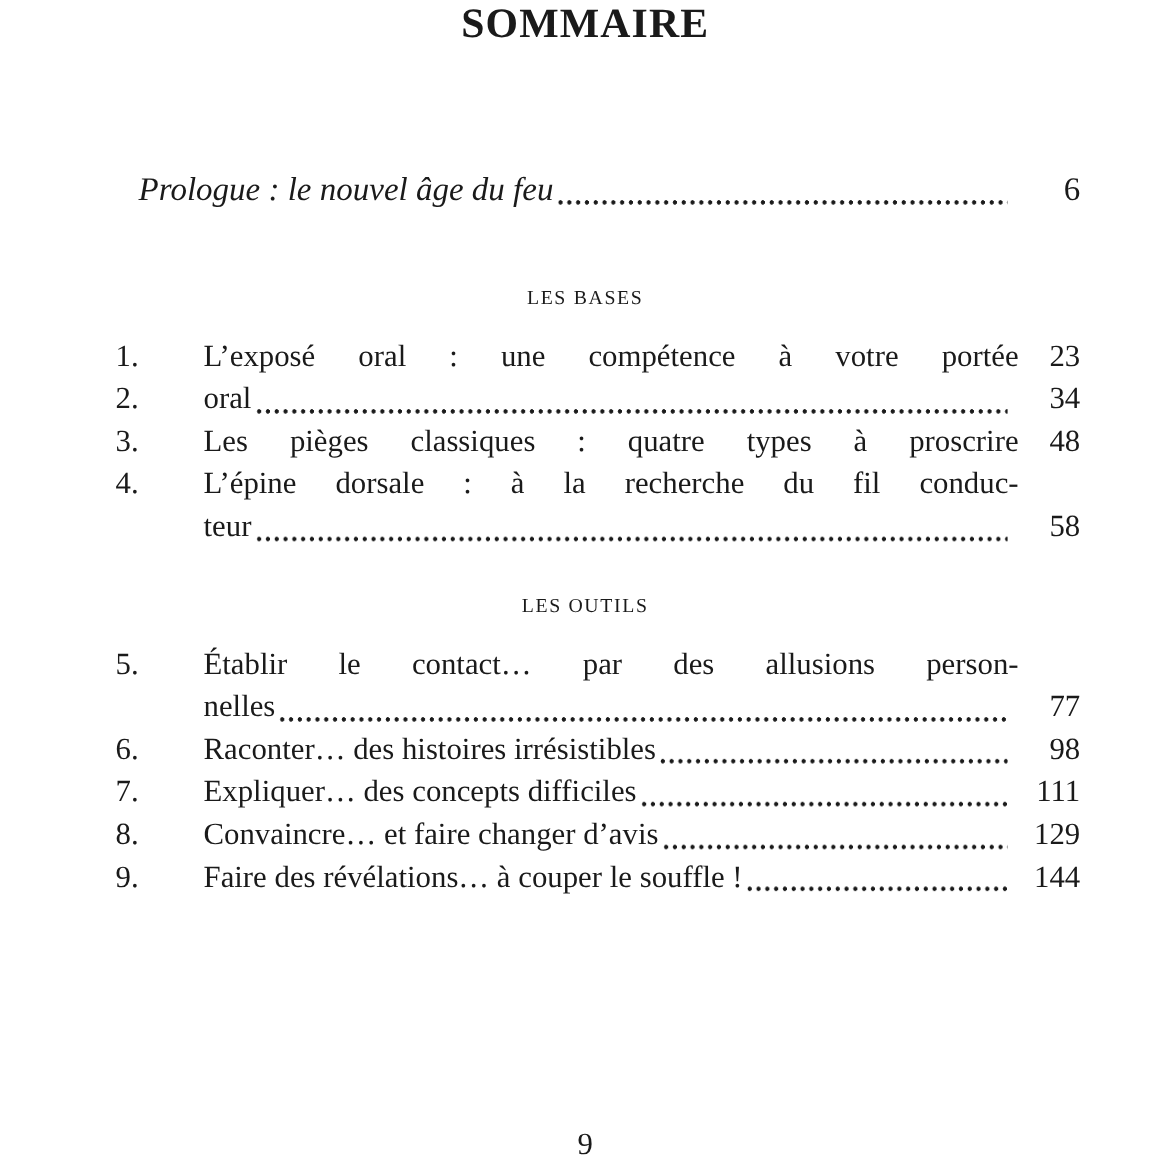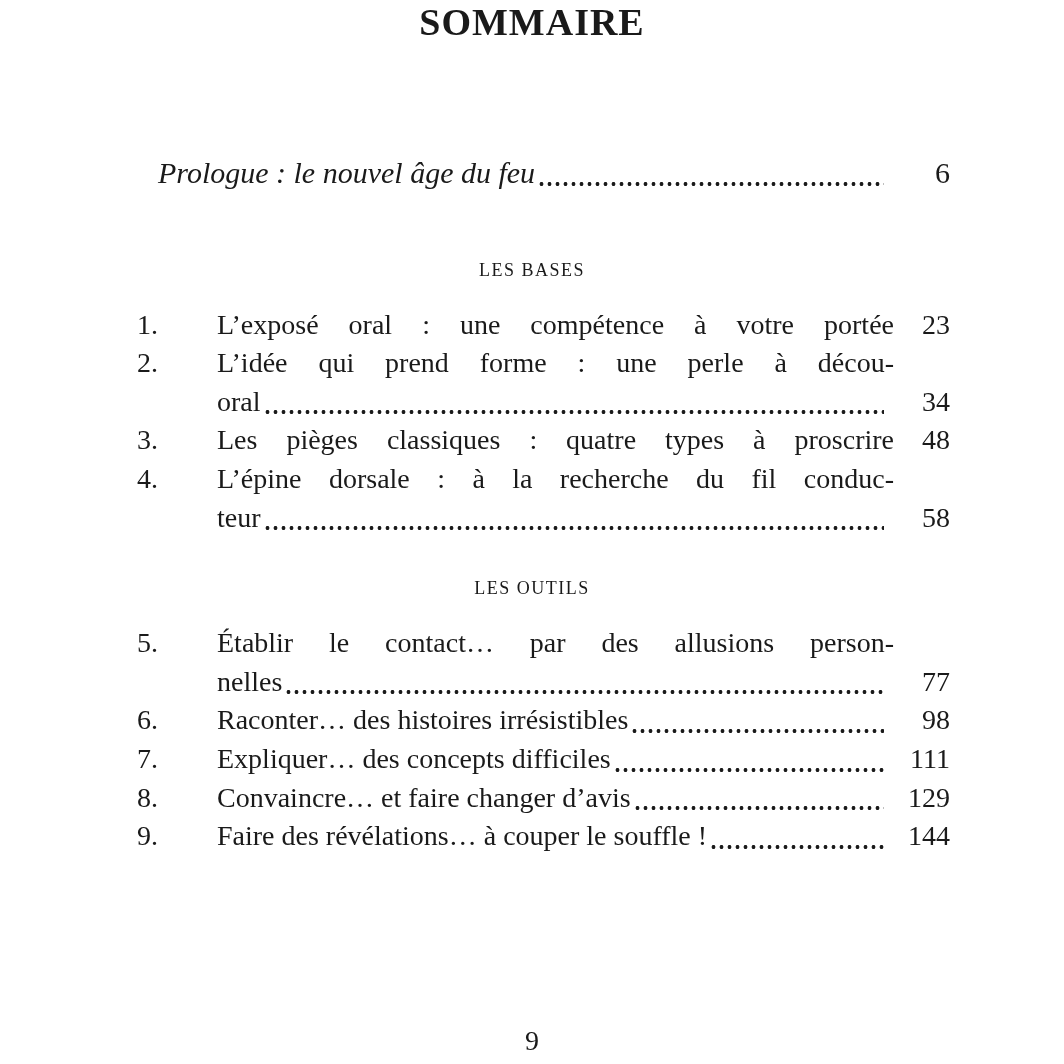--- a/index.html
+++ b/index.html
@@ -10,21 +10,21 @@
   .page {
     position: relative;
     width: 1064px;
     height: 1064px;
     margin: 0 auto;
     background: #ffffff;
     color: #1a1a1a;
     font-family: "Liberation Serif", "DejaVu Serif", serif;
     overflow: hidden;
     box-sizing: border-box;
-    padding: 0 114px;
+    padding: 0 82px;
   }
   .title {
     margin: 0;
     font-size: 38px;
     line-height: 44px;
     font-weight: bold;
     text-align: center;
     letter-spacing: 1px;
   }
   
@@ -125,21 +125,20 @@
       <div class="entry">
         <span class="numcol">1.</span>
         <span class="textcol">
           <span class="jline">L’exposé oral : une compétence à votre portée</span>
         </span>
         <span class="pagecol">23</span>
       </div>
       <div class="entry">
         <span class="numcol">2.</span>
         <span class="textcol">
-          <span class="jline">L’idée qui prend forme : une perle à décou-</span>
           <span class="lastline">
             <span class="txt">oral</span>
             <span class="leader"></span>
           </span>
         </span>
         <span class="pagecol">34</span>
       </div>
       <div class="entry">
         <span class="numcol">3.</span>
         <span class="textcol">

